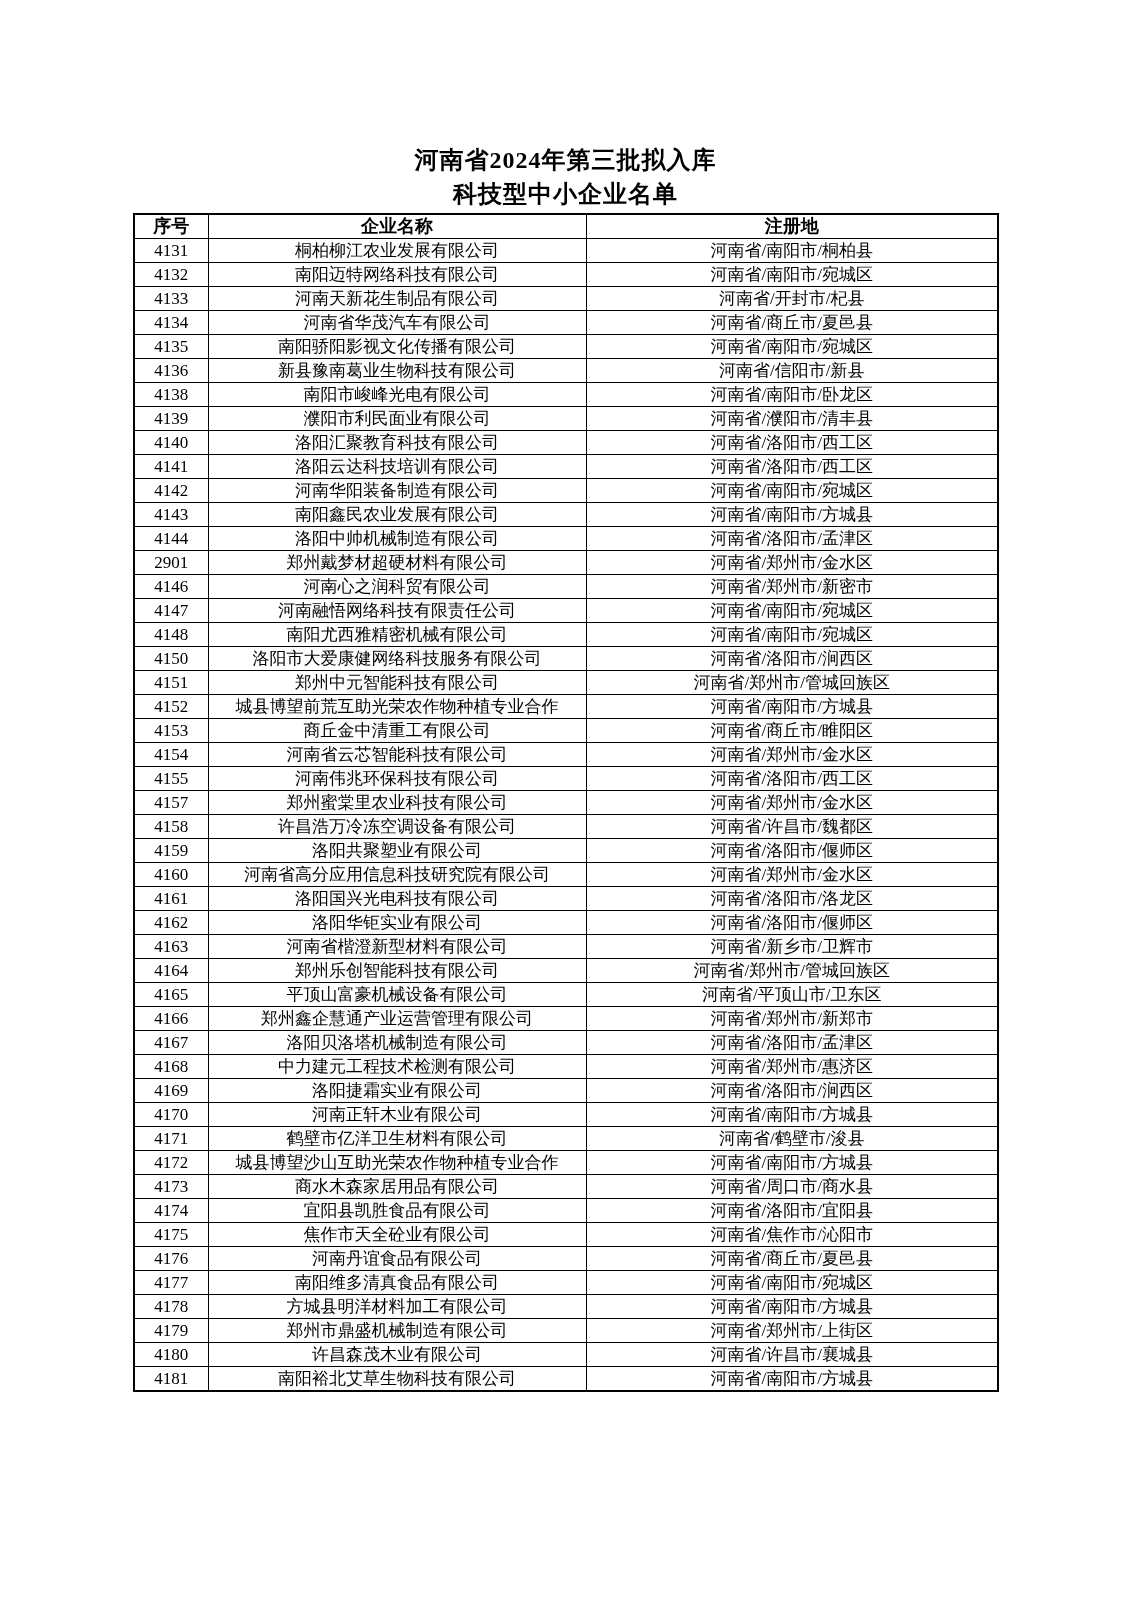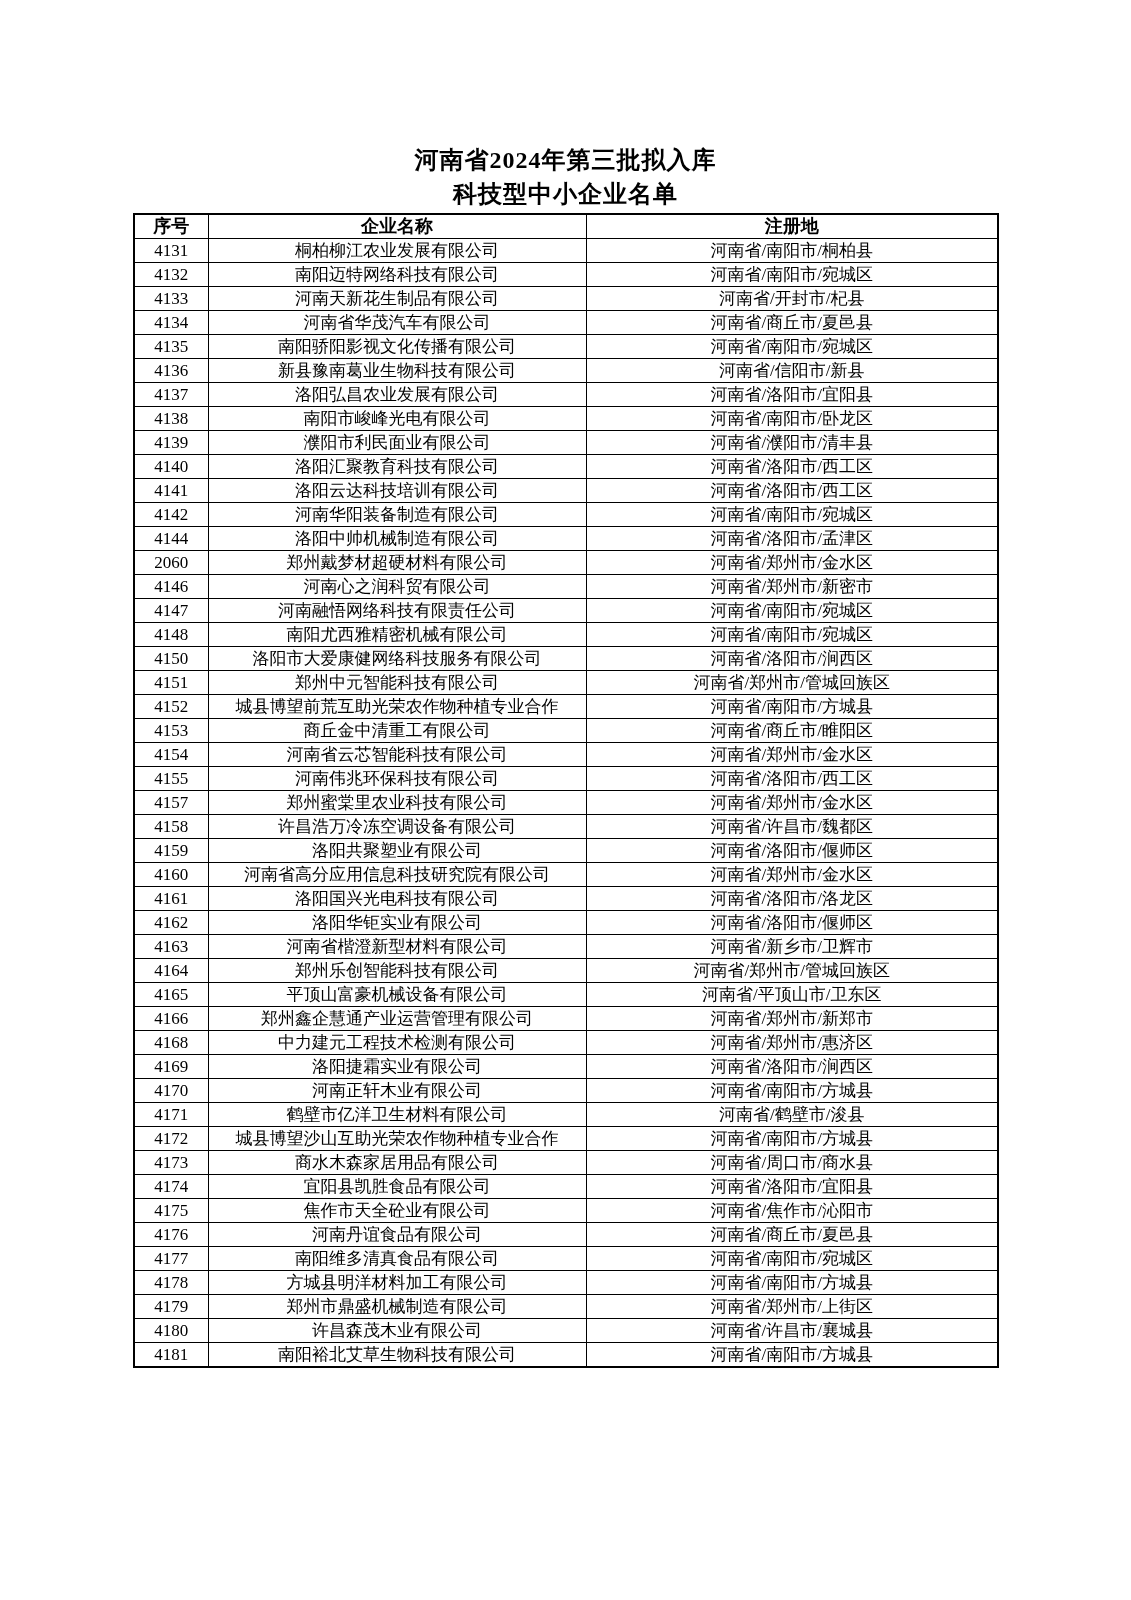--- a/index.html
+++ b/index.html
@@ -108,25 +108,20 @@
       <td>4135</td>
       <td>南阳骄阳影视文化传播有限公司</td>
       <td>河南省/南阳市/宛城区</td>
     </tr>
         <tr>
       <td>4136</td>
       <td>新县豫南葛业生物科技有限公司</td>
       <td>河南省/信阳市/新县</td>
     </tr>
         <tr>
-      <td>4137</td>
-      <td>洛阳弘昌农业发展有限公司</td>
-      <td>河南省/洛阳市/宜阳县</td>
-    </tr>
-        <tr>
       <td>4138</td>
       <td>南阳市峻峰光电有限公司</td>
       <td>河南省/南阳市/卧龙区</td>
     </tr>
         <tr>
       <td>4139</td>
       <td>濮阳市利民面业有限公司</td>
       <td>河南省/濮阳市/清丰县</td>
     </tr>
         <tr>
@@ -138,26 +133,31 @@
       <td>4141</td>
       <td>洛阳云达科技培训有限公司</td>
       <td>河南省/洛阳市/西工区</td>
     </tr>
         <tr>
       <td>4142</td>
       <td>河南华阳装备制造有限公司</td>
       <td>河南省/南阳市/宛城区</td>
     </tr>
         <tr>
+      <td>4143</td>
+      <td>南阳鑫民农业发展有限公司</td>
+      <td>河南省/南阳市/方城县</td>
+    </tr>
+        <tr>
       <td>4144</td>
       <td>洛阳中帅机械制造有限公司</td>
       <td>河南省/洛阳市/孟津区</td>
     </tr>
         <tr>
-      <td>2060</td>
+      <td>2901</td>
       <td>郑州戴梦材超硬材料有限公司</td>
       <td>河南省/郑州市/金水区</td>
     </tr>
         <tr>
       <td>4146</td>
       <td>河南心之润科贸有限公司</td>
       <td>河南省/郑州市/新密市</td>
     </tr>
         <tr>
       <td>4147</td>
@@ -243,20 +243,25 @@
       <td>4165</td>
       <td>平顶山富豪机械设备有限公司</td>
       <td>河南省/平顶山市/卫东区</td>
     </tr>
         <tr>
       <td>4166</td>
       <td>郑州鑫企慧通产业运营管理有限公司</td>
       <td>河南省/郑州市/新郑市</td>
     </tr>
         <tr>
+      <td>4167</td>
+      <td>洛阳贝洛塔机械制造有限公司</td>
+      <td>河南省/洛阳市/孟津区</td>
+    </tr>
+        <tr>
       <td>4168</td>
       <td>中力建元工程技术检测有限公司</td>
       <td>河南省/郑州市/惠济区</td>
     </tr>
         <tr>
       <td>4169</td>
       <td>洛阳捷霜实业有限公司</td>
       <td>河南省/洛阳市/涧西区</td>
     </tr>
         <tr>

